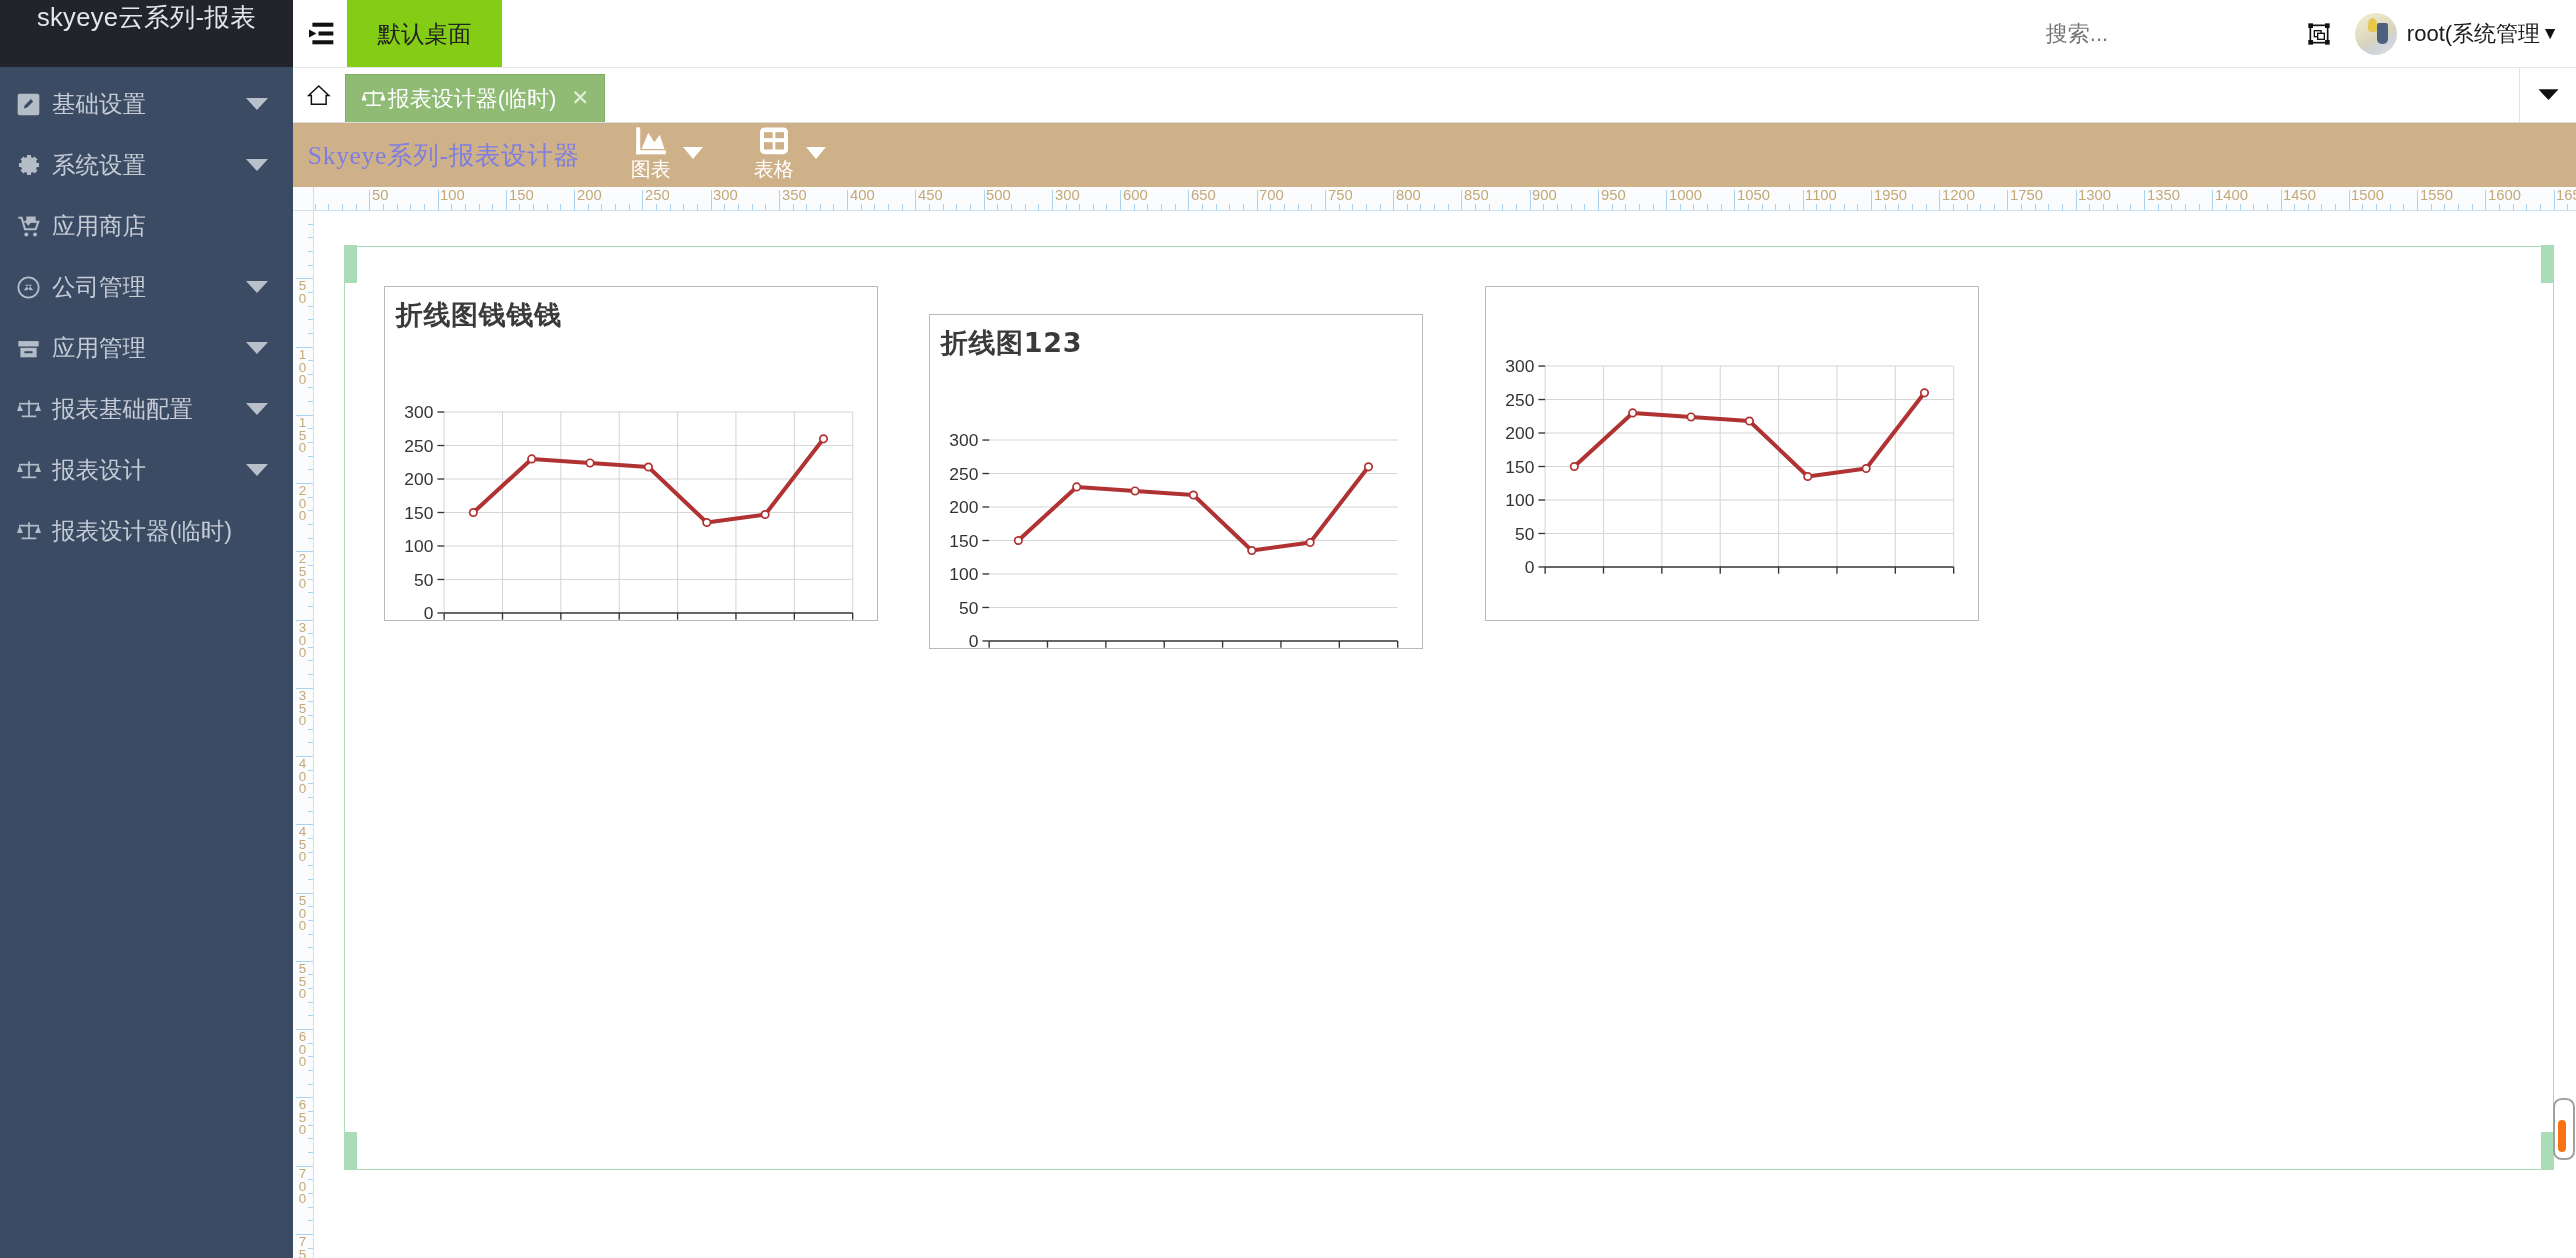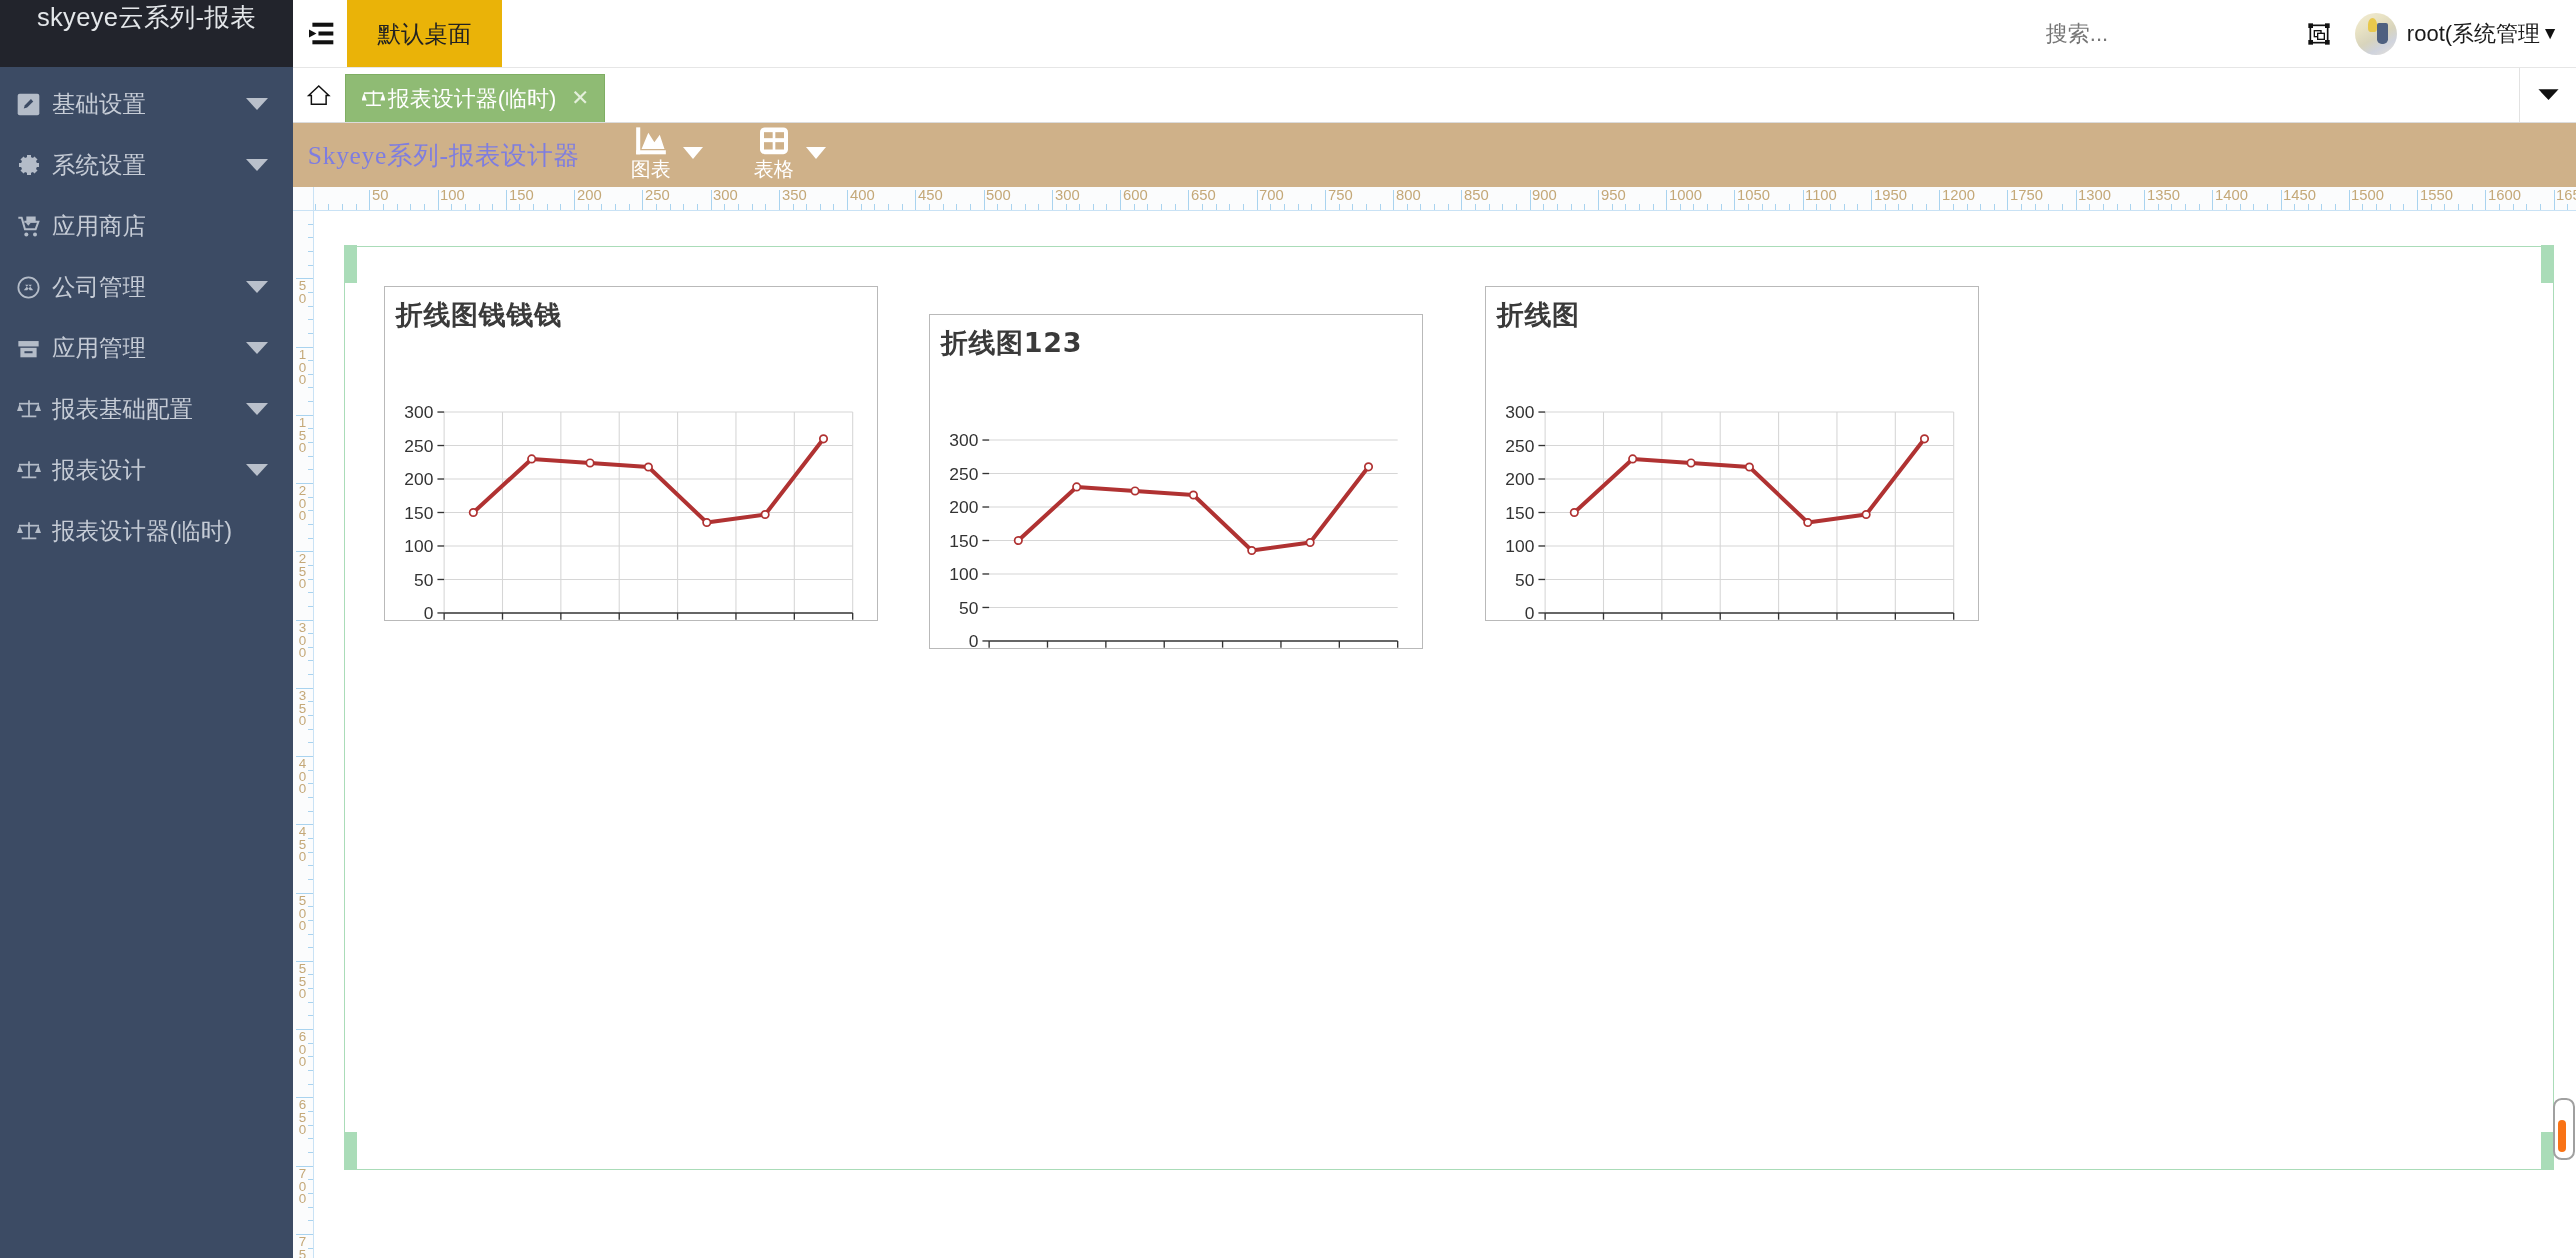--- a/index.html
+++ b/index.html
@@ -20,21 +20,21 @@
   .nav-ico{width:35px;flex:0 0 35px;display:flex;align-items:center;justify-content:flex-start;color:#b4bcc8;}
   .nav-ico svg{display:block;}
   .nav-label{font-size:23.5px;color:#c6ccd6;white-space:nowrap;flex:1;}
   .nav-caret{width:0;height:0;border-left:11.4px solid transparent;border-right:11.4px solid transparent;border-top:12.7px solid #b9c0cb;margin-left:auto;}
 
   
   .main{flex:1;height:1258px;position:relative;background:#fff;display:flex;flex-direction:column;}
 
   .topbar{height:67px;background:#fff;border-bottom:0.7px solid #e6e6e6;display:flex;align-items:stretch;position:relative;}
   .burger{width:54px;display:flex;align-items:center;justify-content:center;cursor:pointer;}
-  .desk-tab{min-width:107px;padding:0 24px;display:flex;align-items:center;justify-content:center;background:#eab308;font-size:23.5px;color:#222;cursor:pointer;}
+  .desk-tab{min-width:107px;padding:0 24px;display:flex;align-items:center;justify-content:center;background:#84cc16;font-size:23.5px;color:#222;cursor:pointer;}
   .topbar-spacer{flex:1;}
   .search-box{display:flex;align-items:center;padding-right:20px;}
   .search-input{border:none;outline:none;font-size:22px;color:#9a9a9a;width:221px;background:transparent;
     font-family:"Liberation Sans","DejaVu Sans",sans-serif;}
   .restore-ico{width:60px;display:flex;align-items:center;justify-content:center;cursor:pointer;}
   .user-area{display:flex;align-items:center;padding:0 17.4px 0 6.7px;cursor:pointer;}
   .avatar{width:42px;height:42px;border-radius:50%;overflow:hidden;flex:0 0 42px;
     background:linear-gradient(150deg,#f3ecd2 0%,#e8e2c4 30%,#d8d4bc 55%,#cfd3dd 75%,#e9e3d7 100%);
     position:relative;}
   .avatar::before{content:"";position:absolute;left:52%;top:26%;width:26%;height:50%;background:#4e6080;border-radius:2px 2px 4.7px 4.7px;}
@@ -710,21 +710,20 @@
                   <circle cx="218.71428571428572" cy="187.99999999999997" r="5.5" fill="#fff" stroke="#b03232" stroke-width="2.6"></circle>
                   <circle cx="305.85714285714283" cy="194" r="5.5" fill="#fff" stroke="#b03232" stroke-width="2.6"></circle>
                   <circle cx="393" cy="200" r="5.5" fill="#fff" stroke="#b03232" stroke-width="2.6"></circle>
                   <circle cx="480.1428571428571" cy="283" r="5.5" fill="#fff" stroke="#b03232" stroke-width="2.6"></circle>
                   <circle cx="567.2857142857142" cy="271" r="5.5" fill="#fff" stroke="#b03232" stroke-width="2.6"></circle>
                   <circle cx="654.4285714285714" cy="158" r="5.5" fill="#fff" stroke="#b03232" stroke-width="2.6"></circle>
                 </svg>
               </div>
             </div>
             <div class="chart-card" style="left: 1140px; top: 39px; width: 494px; height: 335px;">
-              <div class="chart-title">折线图</div>
               <div>
                 <svg class="chart-svg" width="494" height="288" viewBox="0 0 737 430">
                   <line x1="88" y1="368" x2="698" y2="368" stroke="#d6d6d6" stroke-width="1.6"></line>
                   <line x1="88" y1="318" x2="698" y2="318" stroke="#d6d6d6" stroke-width="1.6"></line>
                   <line x1="88" y1="268" x2="698" y2="268" stroke="#d6d6d6" stroke-width="1.6"></line>
                   <line x1="88" y1="218" x2="698" y2="218" stroke="#d6d6d6" stroke-width="1.6"></line>
                   <line x1="88" y1="168" x2="698" y2="168" stroke="#d6d6d6" stroke-width="1.6"></line>
                   <line x1="88" y1="118" x2="698" y2="118" stroke="#d6d6d6" stroke-width="1.6"></line>
                   <line x1="88" y1="118" x2="88" y2="418" stroke="#d6d6d6" stroke-width="1.6"></line>
                   <line x1="175.14285714285714" y1="118" x2="175.14285714285714" y2="418" stroke="#d6d6d6" stroke-width="1.6"></line>

